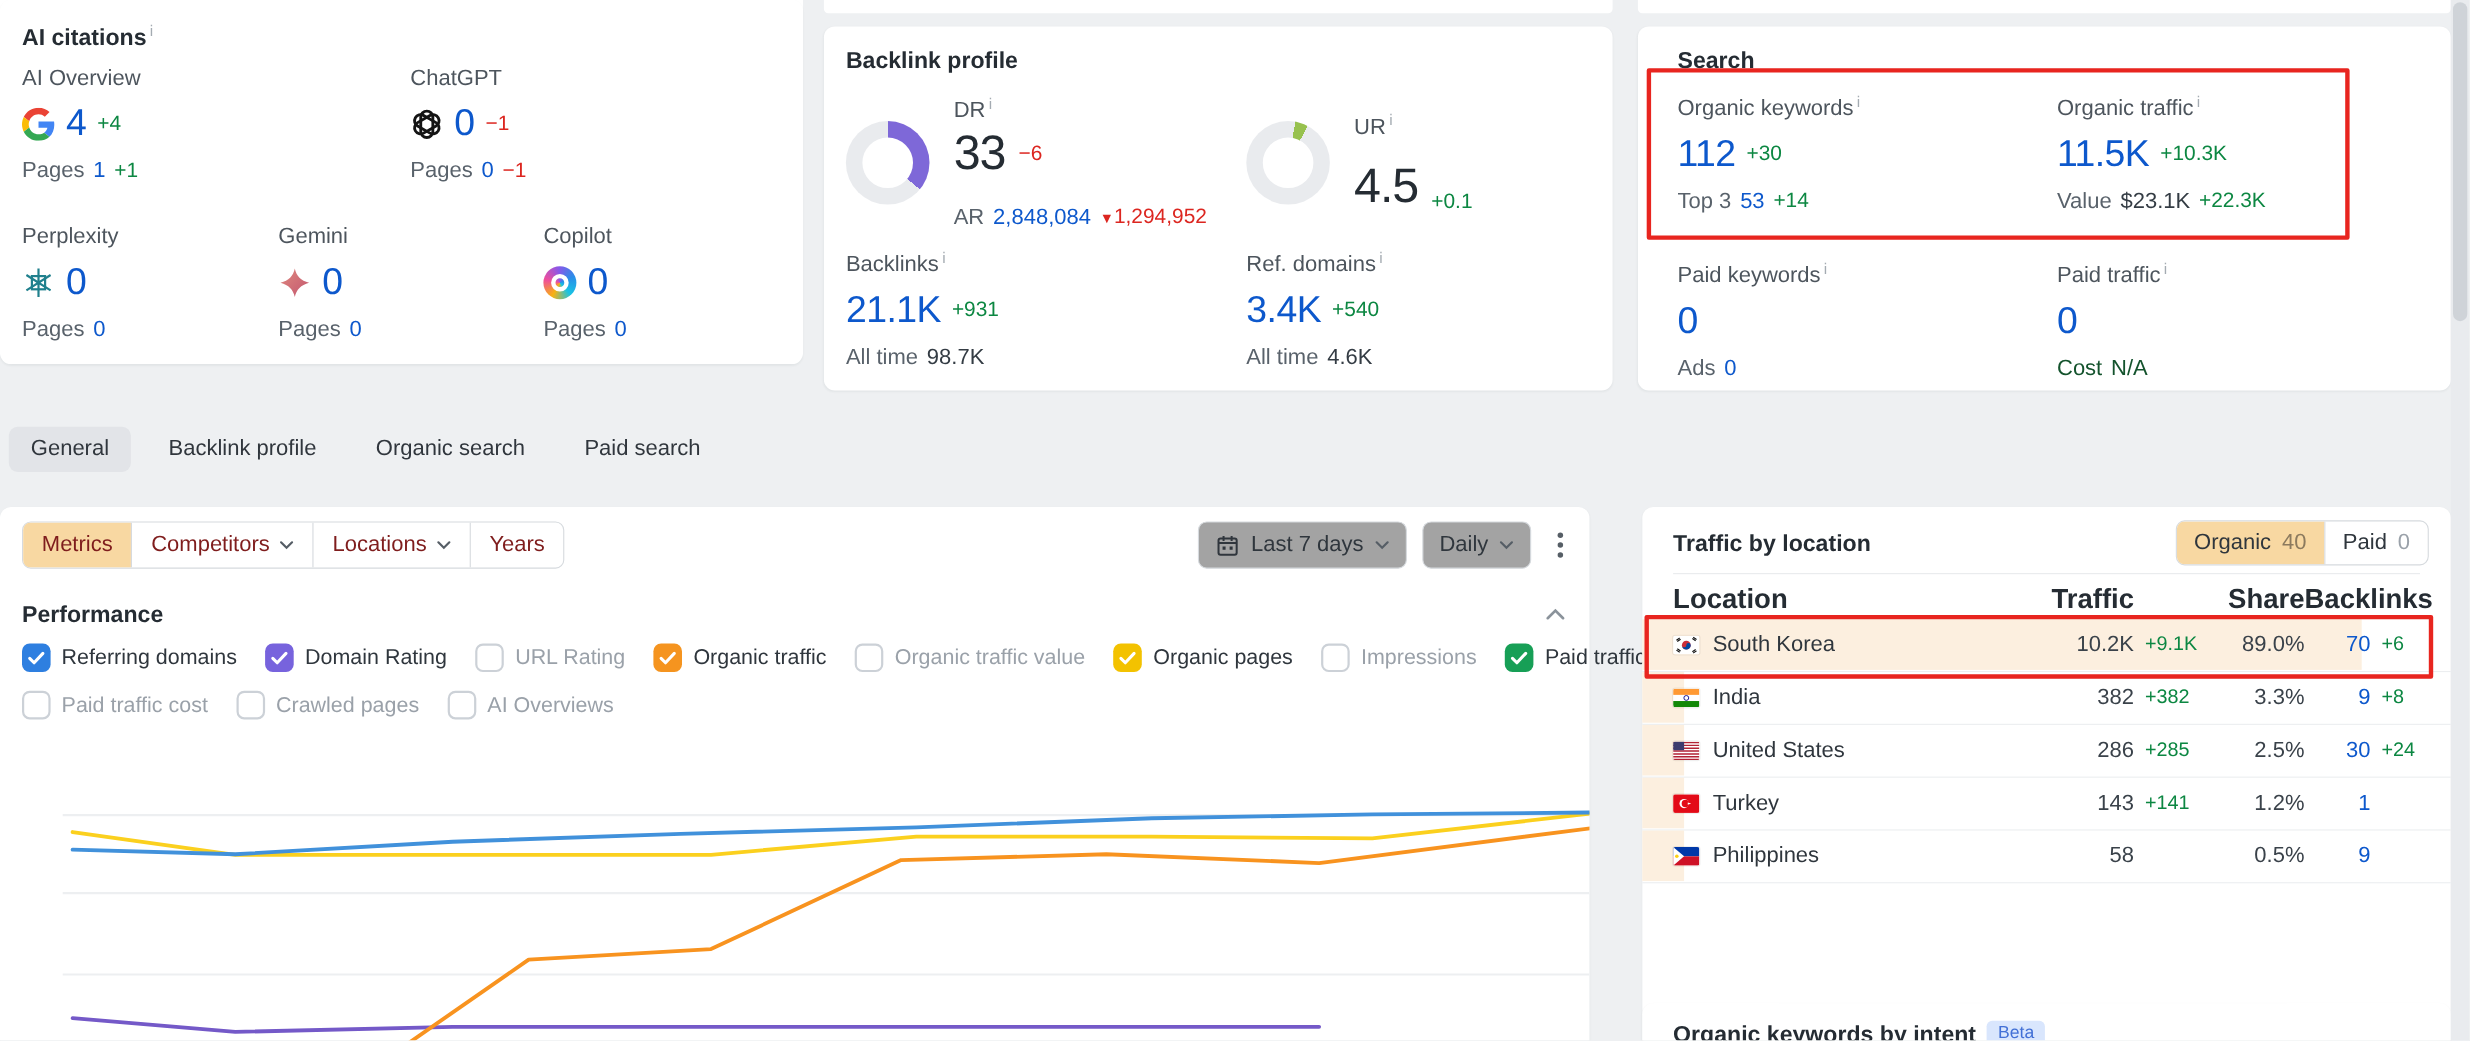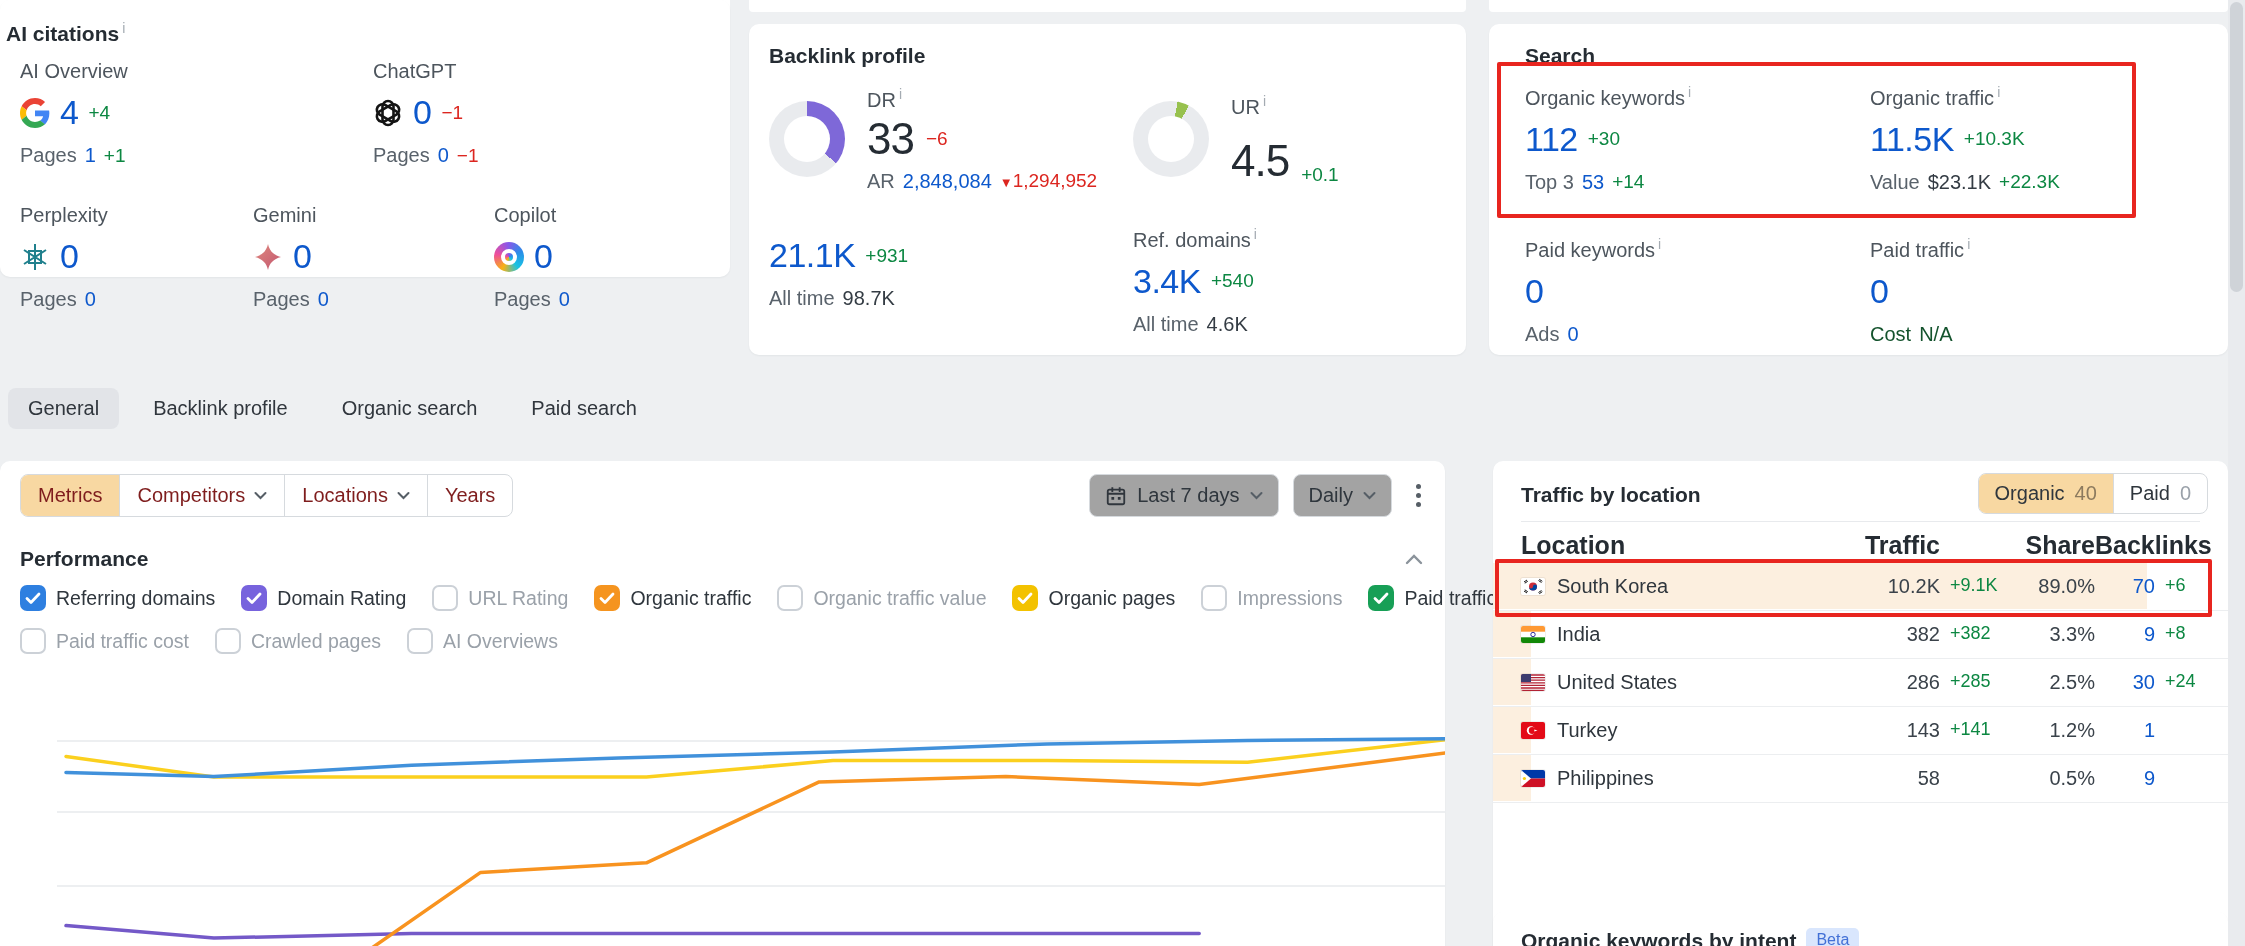--- a/index.html
+++ b/index.html
@@ -16,21 +16,21 @@
   .lbl  { font-size:20px; color:#4d555d; }
   .sub  { font-size:20px; color:#59626b; display:flex; align-items:center; gap:8px; }
   .big  { font-size:34px; color:#0d58cc; letter-spacing:-.5px; }
   .num20 { font-size:20px; color:#0d58cc; }
   .dark20 { font-size:20px; color:#343c44; }
   .delta { font-size:19px; }
   .green { color:#0c8742; } .red { color:#dc2620; } .mutedtxt { color:#14532d; }
   .vrow { display:flex; align-items:center; gap:10px; margin:10px 0 12px; }
 
   
-  #card-ai { left:0; top:24; width:730px; height:277px; padding:20px 0 0 6px; }
+  #card-ai { left:0; top:24; width:730px; height:331px; padding:20px 0 0 20px; }
   .ai-row1 { position:absolute; top:60px; left:20px; display:grid; grid-template-columns:353px auto; }
   .ai-row2 { position:absolute; top:204px; left:20px; display:grid; grid-template-columns:233px 241px auto; }
   .ai-icon { display:inline-flex; width:30px; height:30px; }
 
   #card-bp { left:749px; top:24px; width:717px; height:331px; padding:20px 0 0 20px; }
   .bp-top { position:absolute; top:62px; left:20px; display:grid; grid-template-columns:364px auto; }
   .bp-rate { display:flex; align-items:center; gap:22px; }
   .donut { width:76px; height:76px; border-radius:50%; position:relative; background:#e9ebee; }
   .donut::after { content:""; position:absolute; left:15px; top:15px; width:46px; height:46px; border-radius:50%; background:#fff; }
   .rate-num { font-size:44px; color:#252c33; letter-spacing:-1px; }
@@ -217,21 +217,21 @@
   </section>
 
   <section class="card" id="card-bp">
     <div class="ctitle">Backlink profile</div>
 
     <div class="bp-top">
       <div class="bp-rate">
         <div class="donut" style="background: conic-gradient(rgb(126, 104, 216) 0deg, rgb(126, 104, 216) 36%, rgb(233, 235, 238) 36%, rgb(233, 235, 238) 100%);"></div>
         <div>
           <div class="lbl"><span>DR</span><sup class="info">i</sup></div>
-          <div style="display:flex;align-items:center;gap:12px;margin:2px 0 6px;">
+          <div style="display:flex;align-items:center;gap:12px;margin:2px 0 22px;">
             <span class="rate-num">33</span>
             <span class="delta red">−6</span>
           </div>
           <div class="sub">
               <span>AR</span>
               <span class="num20">2,848,084</span>
               <span class="delta red"><span style="font-size:13px;">▼</span><span>1,294,952</span></span>
             </div>
         </div>
       </div>
@@ -242,20 +242,21 @@
           <div style="display:flex;align-items:flex-end;gap:12px;margin-top:18px;">
             <span class="rate-num">4.5</span>
             <span class="delta green">+0.1</span>
           </div>
         </div>
       </div>
     </div>
 
     <div class="bp-row2">
       <div>
+        <div class="lbl"><span>Backlinks</span><sup class="info">i</sup></div>
         <div class="vrow">
             <span class="big">21.1K</span>
             <span class="delta green">+931</span>
           </div>
         <div class="sub">
             <span>All time</span>
             <span class="dark20">98.7K</span>
           </div>
       </div>
       <div>

